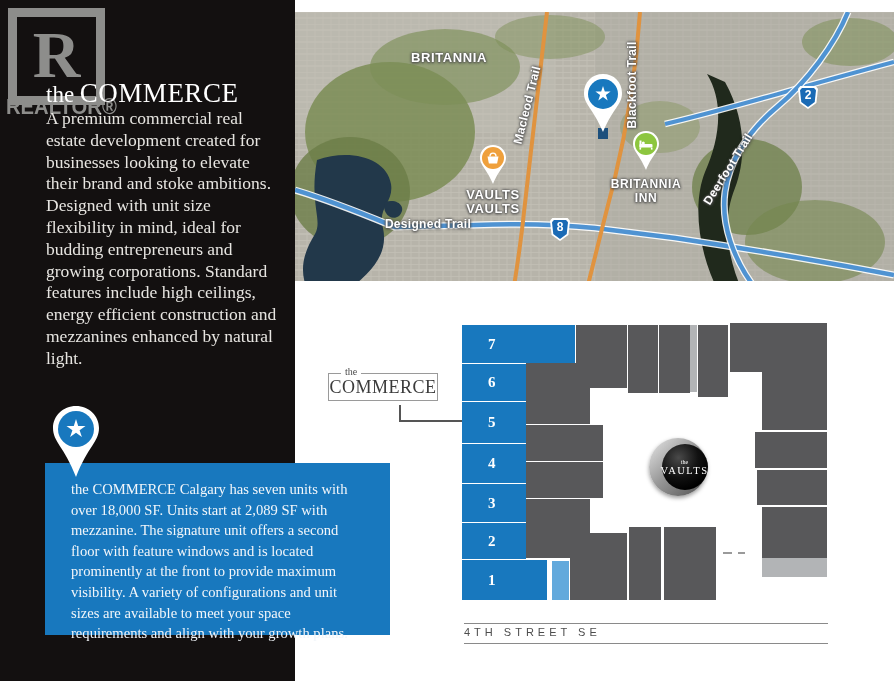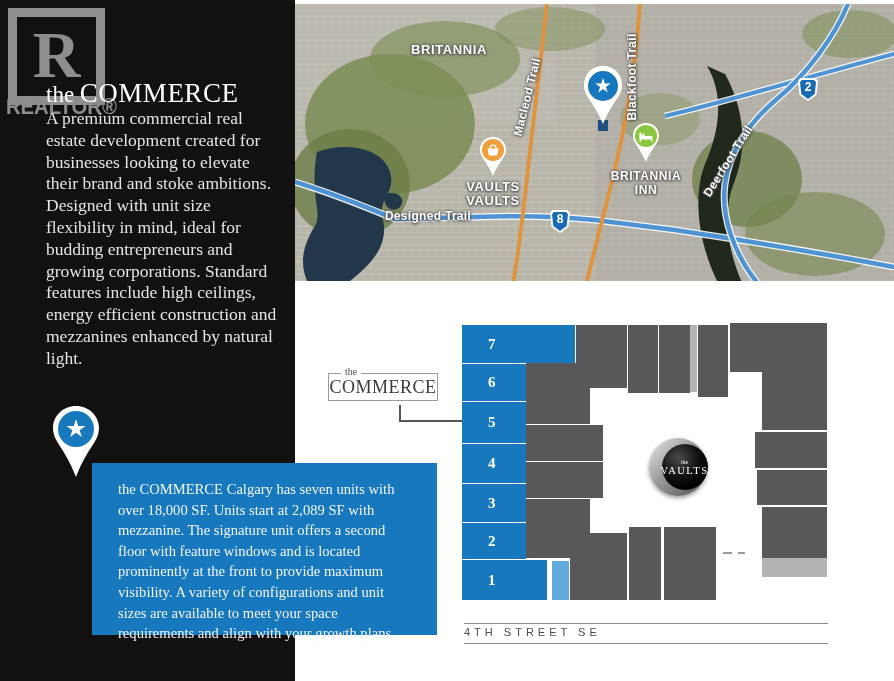--- a/index.html
+++ b/index.html
@@ -13,25 +13,25 @@
   .realtor-r { font-family:"Liberation Serif",serif; font-weight:bold; font-size:66px; color:#8d8d8b; line-height:1; margin-top:-4px;}
   .realtor-label { position:absolute; left:6px; top:94px; width:110px; color:#8d8d8b;
     font-family:"Liberation Sans",sans-serif; font-weight:bold; font-size:22px; letter-spacing:0px; transform:scaleX(.92); transform-origin:left; z-index:1;}
   .sidebar-title { position:absolute; left:46px; top:78px; color:#fff; z-index:3; white-space:nowrap;}
   .title-the { font-size:23px; }
   .title-main { font-size:27px; letter-spacing:.5px; }
   .sidebar-paragraph { position:absolute; left:46px; top:108px; width:238px; color:#e7e5e1;
     font-size:17.5px; line-height:21.8px; z-index:3;}
   .sidebar-pin { position:absolute; left:50px; top:405px; z-index:6; }
   .callout { position:absolute; left:45px; top:463px; width:345px; height:172px; background:#1878be; z-index:4;
-    padding:16px 24px 0 26px;margin-left:47px; }
+    padding:16px 24px 0 26px; }
   .callout-text { color:#f2f6fa; font-size:14.6px; line-height:20.6px; }
 
   
-  .map { position:absolute; left:295px; top:4px; width:599px; height:364px; overflow:hidden; background:#6d28d9; z-index:1;}
+  .map { position:absolute; left:295px; top:12px; width:599px; height:364px; overflow:hidden; background:#6d28d9; z-index:1;}
   .map-art { position:absolute; left:0; top:0; }
   .map-label { position:absolute; color:#fff; font-family:"Liberation Sans",sans-serif; font-weight:bold;
     text-shadow:0 0 2px #555, 0 0 3px #555, 0 1px 3px #444; white-space:nowrap; transform:translate(-50%,-50%); }
   .place { font-size:13px; letter-spacing:.6px; text-align:center; line-height:14px;}
   .road-label { font-size:12px; letter-spacing:.3px; }
   .rot-macleod { transform:translate(-50%,-50%) rotate(-76deg); }
   .rot-blackfoot { transform:translate(-50%,-50%) rotate(-90deg); }
   .rot-deerfoot { transform:translate(-50%,-50%) rotate(-58deg); }
   .shield { position:absolute; width:20px; height:23px; clip-path:polygon(50% 100%,8% 74%,0 12%,12% 0,88% 0,100% 12%,92% 74%);
     background:#fff; z-index:5;}

